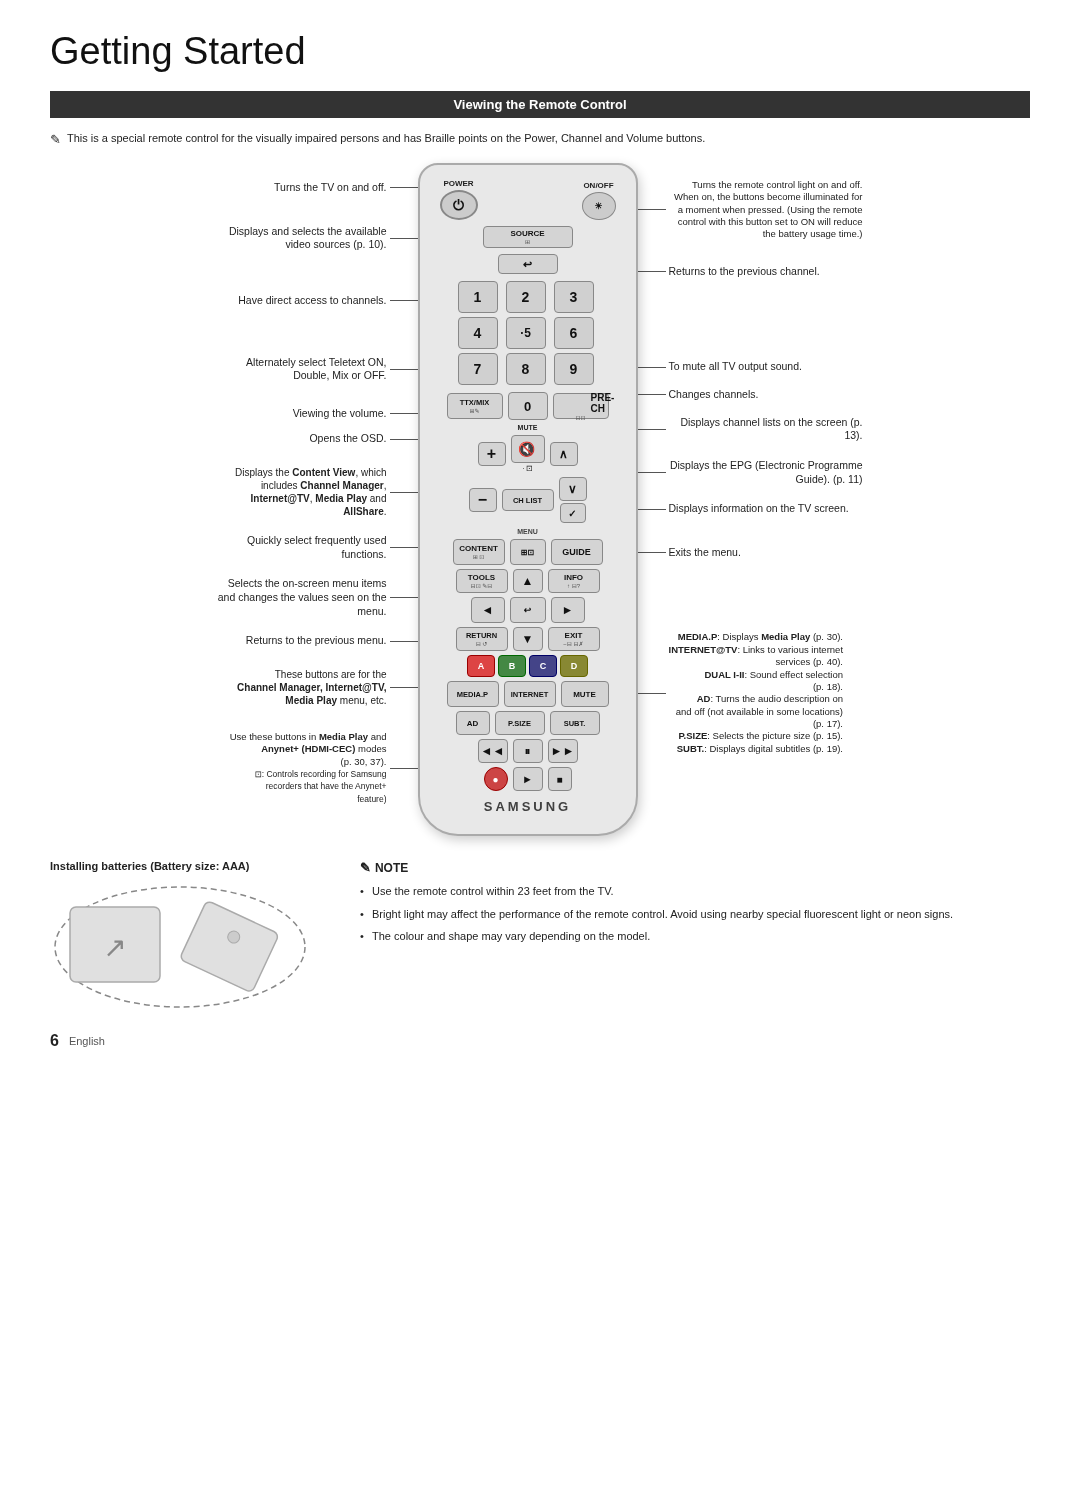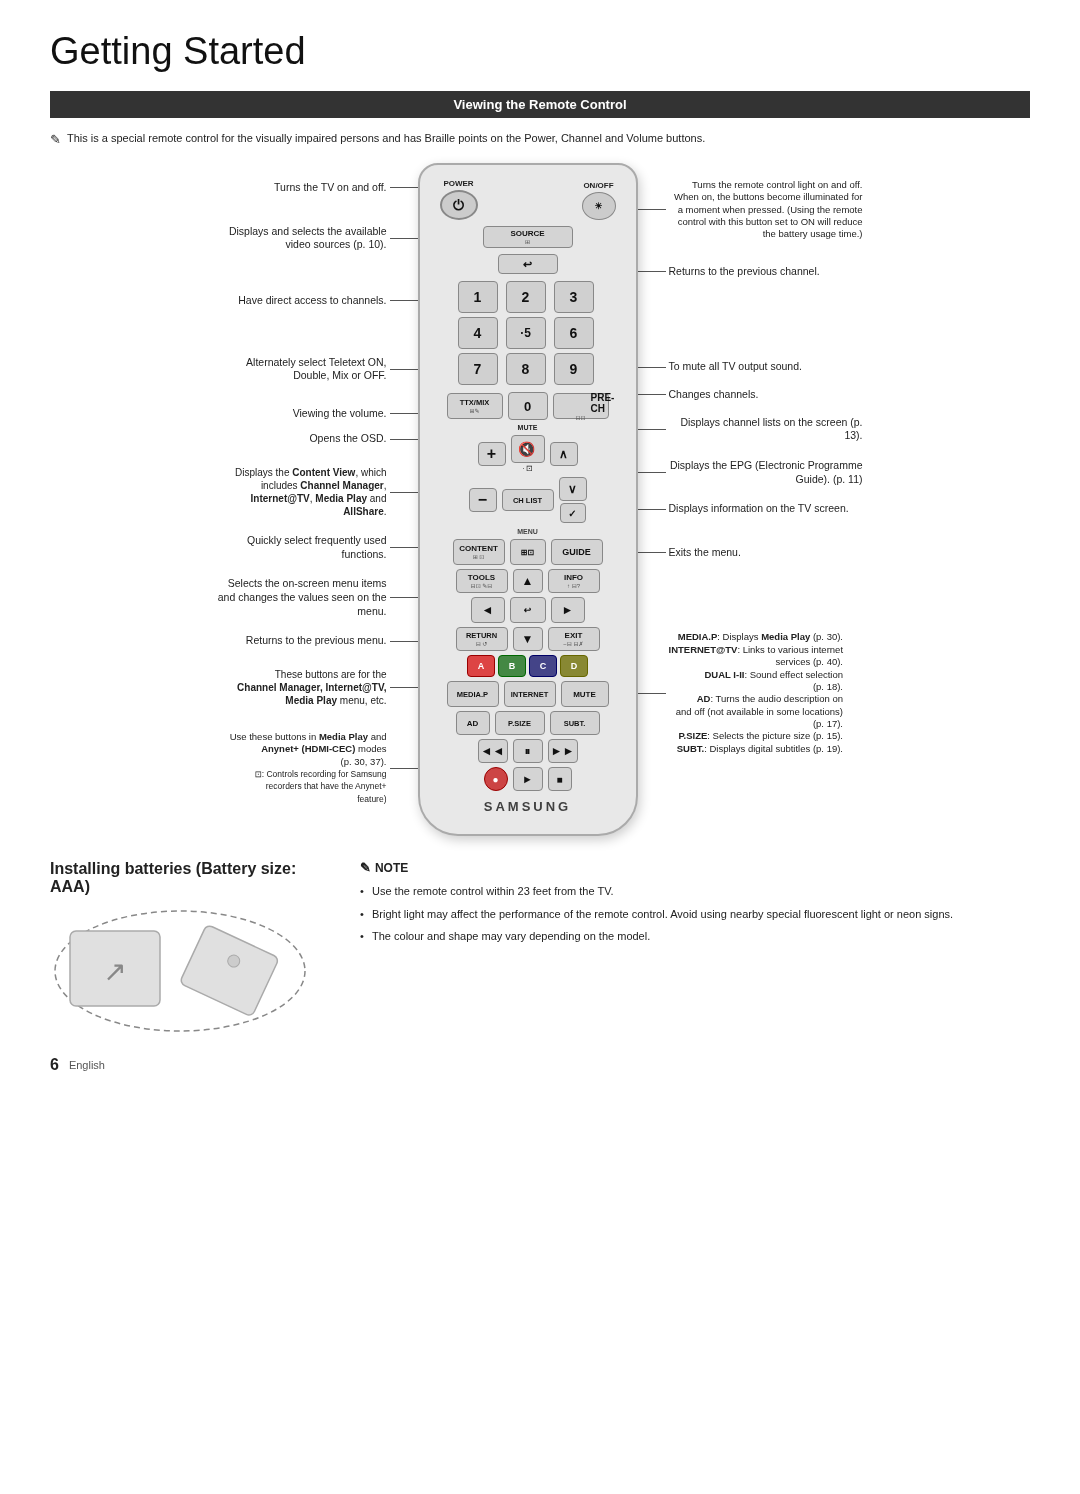--- a/index.html
+++ b/index.html
@@ -216,21 +216,21 @@
       gap: 30px;
       margin-top: 24px;
       align-items: flex-start;
     }
 
     .battery-section {
       width: 280px;
     }
 
     .battery-title {
-      font-size: 16px;
+      font-size: 11px;
       font-weight: bold;
       margin-bottom: 10px;
     }
 
     .notes-section {
       flex: 1;
     }
 
     .note-title {
       font-size: 12px;

